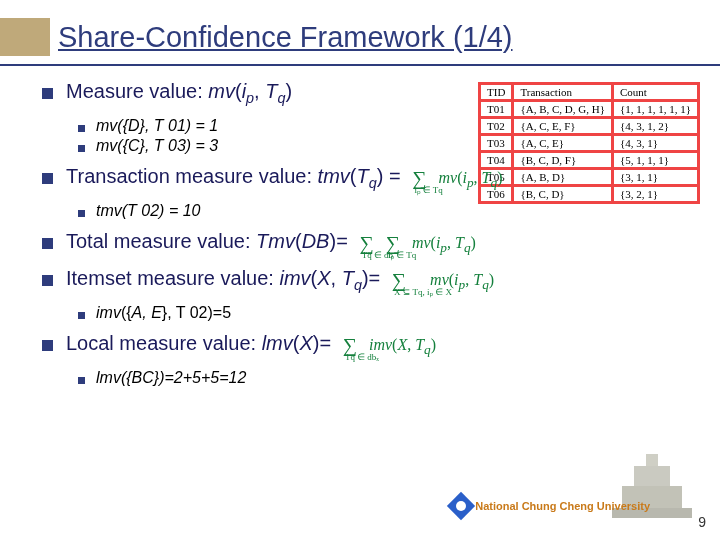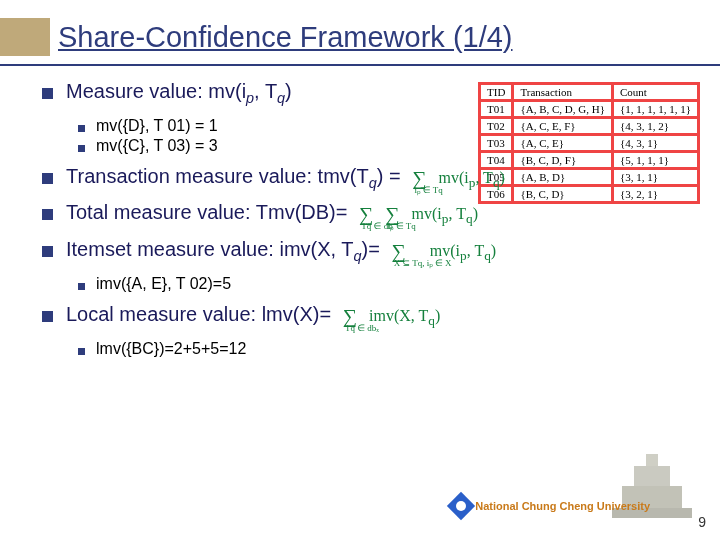--- a/index.html
+++ b/index.html
@@ -73,21 +73,21 @@
   }
   ul.sub > li::before {
     content: '';
     position: absolute;
     left: 12px;
     top: 8px;
     width: 7px;
     height: 7px;
     background: #2e3c7c;
   }
-  .it { }
+  .it { font-style: italic; }
   .sub-sc { font-size: 0.72em; vertical-align: sub; font-style: italic; }
   .math-img {
     display: inline-block;
     font-family: 'Times New Roman', serif;
     font-size: 16px;
     color: #15803d;
     vertical-align: middle;
     margin-left: 6px;
   }
   .sigma { font-size: 20px; position: relative; top: 2px; }
@@ -221,20 +221,23 @@
     <span>Measure value: </span><span class="it">mv</span>(<span class="it">i</span><span class="sub-sc">p</span>, <span class="it">T</span><span class="sub-sc">q</span>)
     <ul class="sub">
       <li><span class="it">mv({D}, T 01) = 1</span></li>
       <li><span class="it">mv({C}, T 03) = 3</span></li>
     </ul>
   </li>
 
   <li>
     <span>Transaction measure value: </span><span class="it">tmv</span>(<span class="it">T</span><span class="sub-sc">q</span>)<span> = </span>
     <span class="math-img"><span class="sigma">∑</span><span class="sum-limits">iₚ ∈ Tq</span>&nbsp;&nbsp;&nbsp;<span class="it">mv</span>(<span class="it">i<sub>p</sub></span>, <span class="it">T<sub>q</sub></span>)</span>
+    <ul class="sub">
+      <li><span class="it">tmv(T 02) = 10</span></li>
+    </ul>
   </li>
 
   <li>
     <span>Total measure value: </span><span class="it">Tmv</span>(<span class="it">DB</span>)<span>= </span>
     <span class="math-img"><span class="sigma">∑</span><span class="sum-limits">Tq ∈ db</span>&nbsp;&nbsp;&nbsp;<span class="sigma">∑</span><span class="sum-limits">iₚ ∈ Tq</span>&nbsp;&nbsp;&nbsp;<span class="it">mv</span>(<span class="it">i<sub>p</sub></span>, <span class="it">T<sub>q</sub></span>)</span>
   </li>
 
   <li>
     <span>Itemset measure value: </span><span class="it">imv</span>(<span class="it">X</span>, <span class="it">T</span><span class="sub-sc">q</span>)<span>= </span>
     <span class="math-img"><span class="sigma">∑</span><span class="sum-limits">X ⊆ Tq, iₚ ∈ X</span>&nbsp;&nbsp;&nbsp;&nbsp;&nbsp;&nbsp;<span class="it">mv</span>(<span class="it">i<sub>p</sub></span>, <span class="it">T<sub>q</sub></span>)</span>

